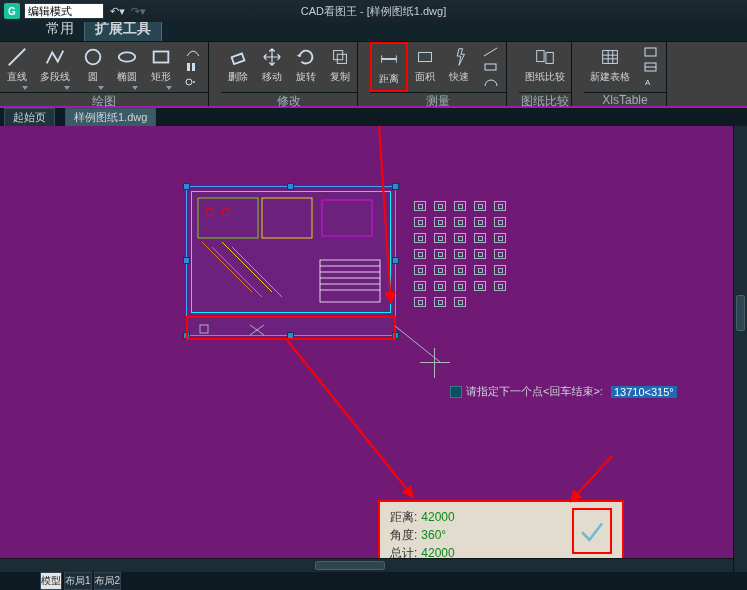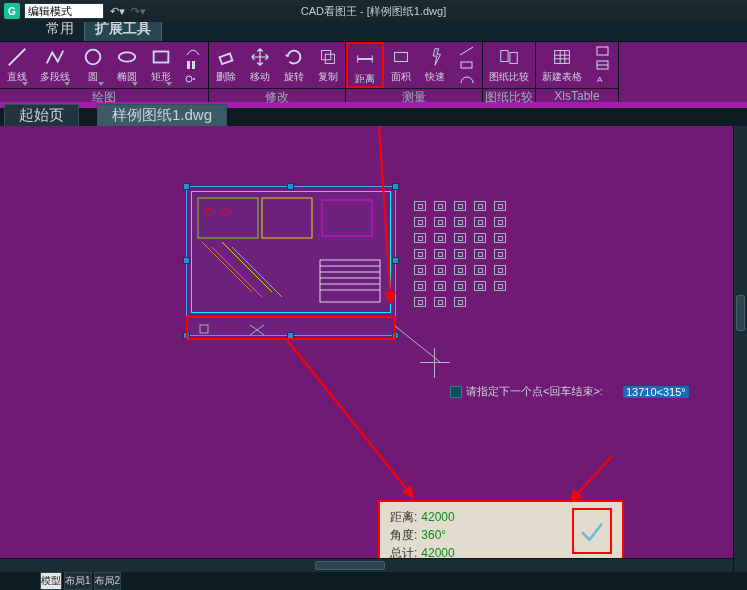--- a/index.html
+++ b/index.html
@@ -13,35 +13,35 @@
   .title-undo, .title-redo { margin-left:6px; display:flex; align-items:center; }
   .title-redo { opacity:.4; }
   .apptitle { position:absolute; left:50%; transform:translateX(-50%); font-size:11px; color:#c6ced2; }
 
   
   .menubar { height:20px; background:#13232b; display:flex; align-items:flex-end; padding-left:36px; border-bottom:1px solid #0c1418; }
   .menu-tab { padding:3px 10px; font-size:14px; color:#cdd5d9; }
   .menu-tab.active { background:#284552; border:1px solid #4d6a76; border-bottom:none;font-weight:bold; }
 
   
-  .ribbon { height:66px; background:#701a75; display:flex; border-bottom:6px solid #a21caf; }
+  .ribbon { height:66px; background:#404040; display:flex; border-bottom:2px solid #a21caf;gap:12px; }
   .group { display:flex; flex-direction:column; border-right:1px solid #09141a; }
   .group-buttons { display:flex; flex:1; }
   .group-label { height:14px; text-align:center; font-size:12px; color:#9cb0b8; border-top:1px solid #0a1820; }
   .rbtn { display:flex; flex-direction:column; align-items:center; justify-content:flex-start; padding:4px 6px 0; min-width:32px; position:relative; }
   .rbtn .icon { width:22px; height:22px; display:flex; align-items:center; justify-content:center; }
   .rbtn .lbl { font-size:10px; color:#cdd5d9; margin-top:2px; white-space:nowrap; }
   .rbtn .caret { position:absolute; bottom:2px; right:6px; width:0; height:0; border-left:3px solid transparent; border-right:3px solid transparent; border-top:4px solid #89a; }
   .highlight-red { border:2px solid #ff0000; }
   .mini-col { display:flex; flex-direction:column; justify-content:space-around; padding:2px 6px; }
   .mini-col .mi { width:18px; height:14px; display:flex; align-items:center; justify-content:center; }
 
   
   .doctabs { height:18px; background:#0f1b22; display:flex; align-items:flex-end; padding-left:4px; }
-  .doctab { padding:1px 14px; font-size:15px; background:#22343e; border:1px solid #33505c; border-bottom:none; margin-right:18px; }
+  .doctab { padding:1px 8px; font-size:11px; background:#22343e; border:1px solid #33505c; border-bottom:none; margin-right:10px; }
   .doctab.active { background:#3d5a67; }
 
   
   .canvas { position:absolute; left:0; right:0; top:126px; bottom:18px; background:#701a75; }
   .drawing-sel { position:absolute; left:186px; top:60px; width:210px; height:150px; border:1px solid #3aa4ff; background:rgba(58,164,255,0.06); }
   .drawing-inner { position:absolute; left:4px; top:4px; right:4px; bottom:22px; border:1px solid #00f6ff; overflow:hidden; }
   .grip { position:absolute; width:7px; height:7px; background:#2a8cd6; border:1px solid #0a3a5a; }
   .sel-bottom { position:absolute; left:186px; top:190px; width:210px; height:24px; border:2px solid #ff0000; }
   
   .blk-grid { position:absolute; left:410px; top:72px; }
@@ -51,21 +51,21 @@
 
   
   .cross { position:absolute; left:420px; top:222px; width:30px; height:30px; pointer-events:none; }
   .cross::before, .cross::after { content:""; position:absolute; background:#aab6bb; }
   .cross::before { left:0; right:0; top:14px; height:1px; }
   .cross::after { top:0; bottom:0; left:14px; width:1px; }
 
   
   .cmdprompt { position:absolute; left:450px; top:258px; display:flex; align-items:center; font-size:11px; }
   .cmdprompt .cticon { width:12px; height:12px; background:#0d4f5f; border:1px solid #2d7a8a; margin-right:4px; }
-  .cmdval { background:#1f6ab4; color:#fff; padding:0 3px; margin-left:20px; }
+  .cmdval { background:#1f6ab4; color:#fff; padding:0 3px; margin-left:8px; }
 
   
   .result { position:absolute; left:378px; top:374px; width:246px; height:62px; border:2px solid #ff0000; background:#e2dccf; color:#333; padding:6px 10px; font-size:12px; display:flex;justify-content:center; }
   .result .kv { flex:1; }
   .result .kv .row { margin:1px 0; }
   .result .kv .row .k { color:#333; }
   .result .kv .row .v { color:#0a8a1a; font-weight:500; margin-left:4px; }
   .result .ok { width:40px; border:2px solid #ff0000; display:flex; align-items:center; justify-content:center; margin-left:6px; }
   .result .ok svg { width:30px; height:30px; }
 

